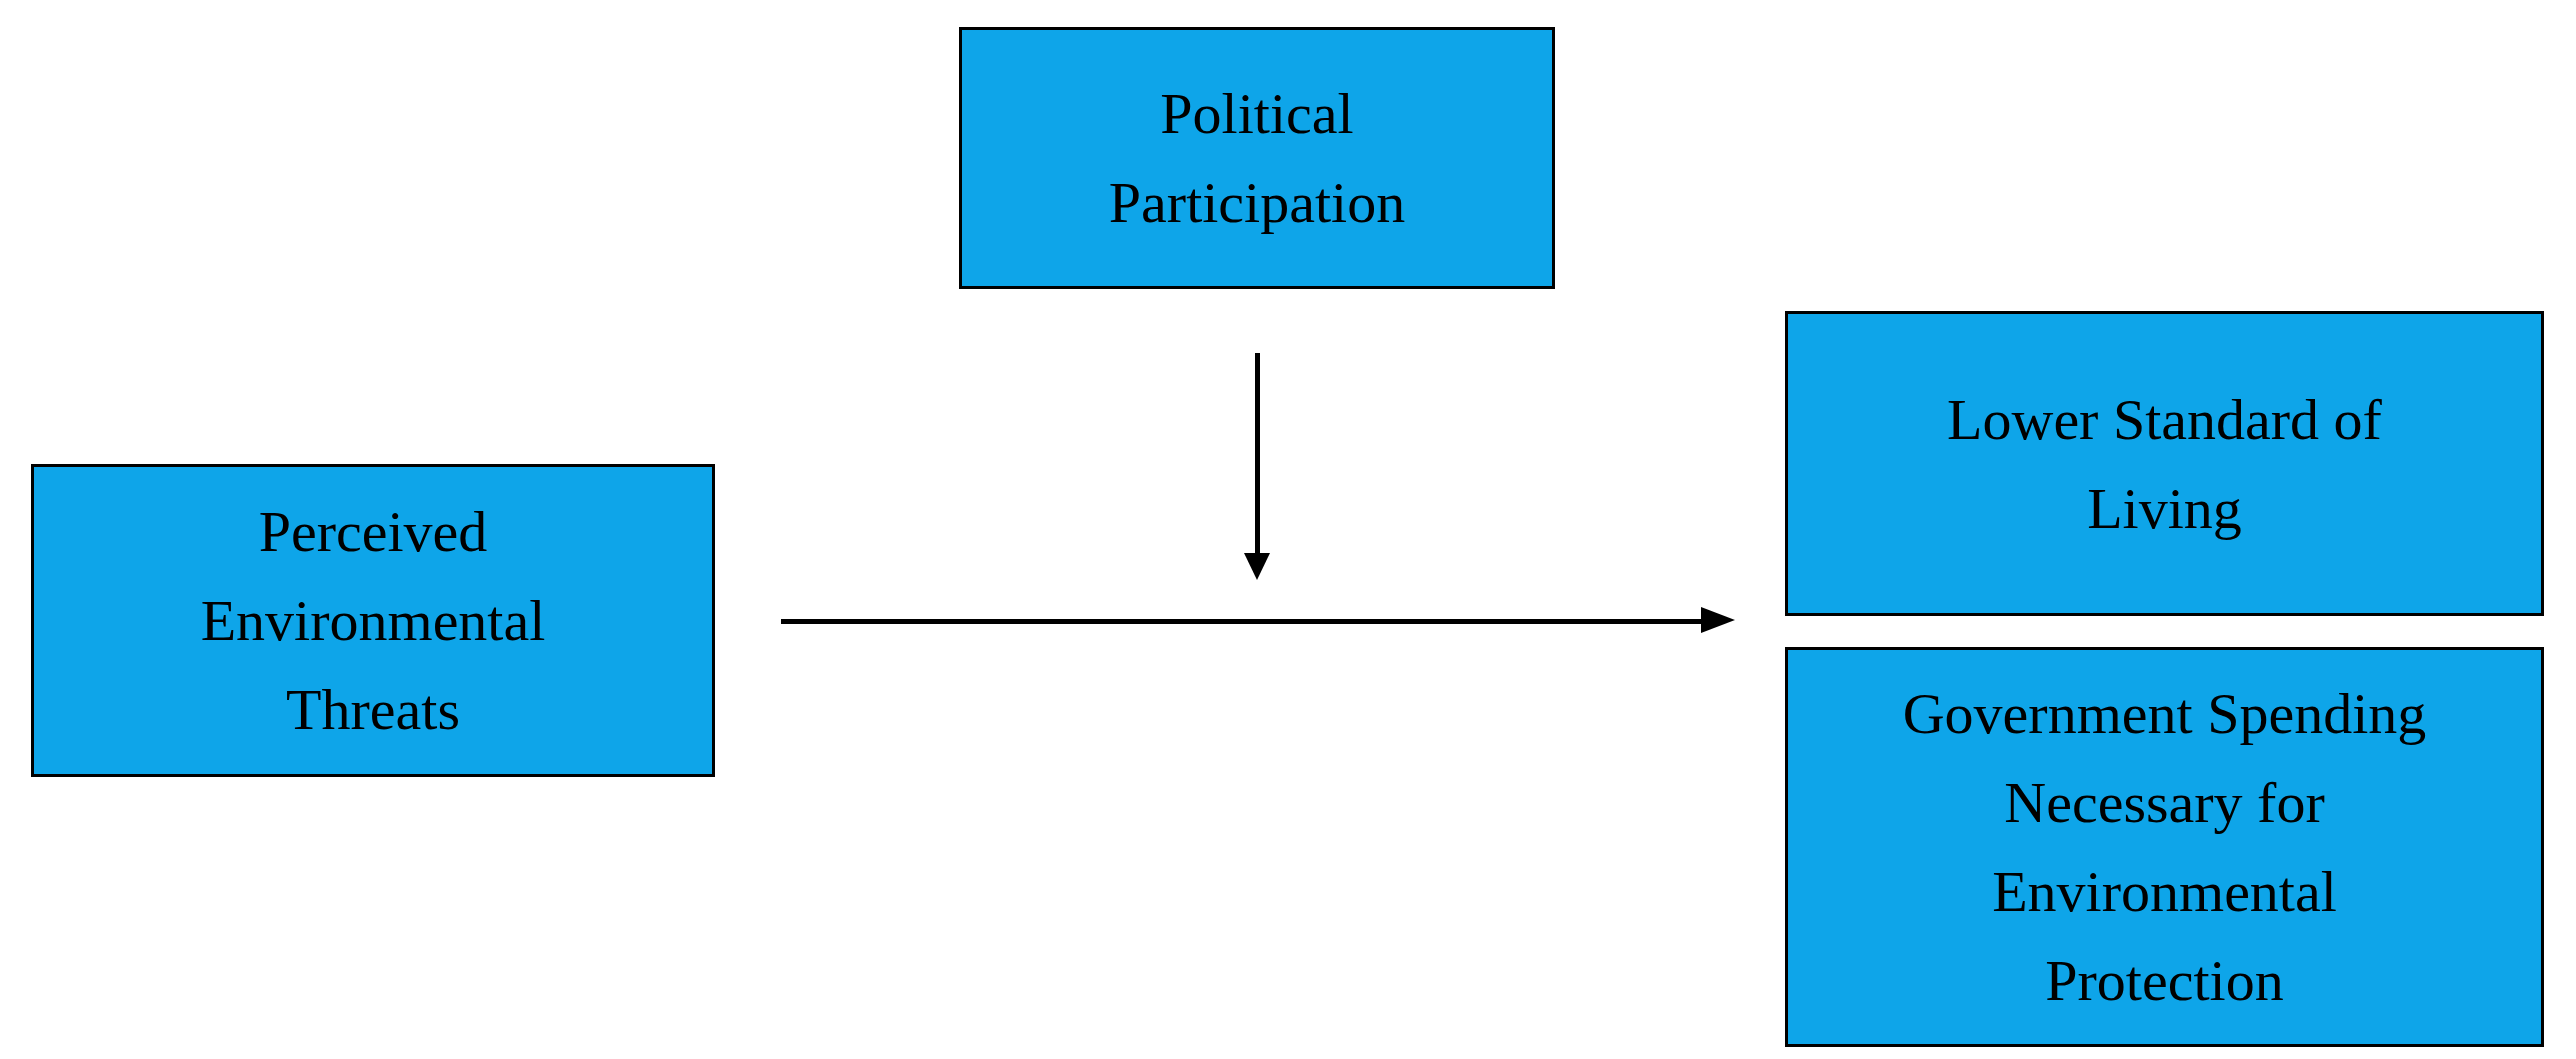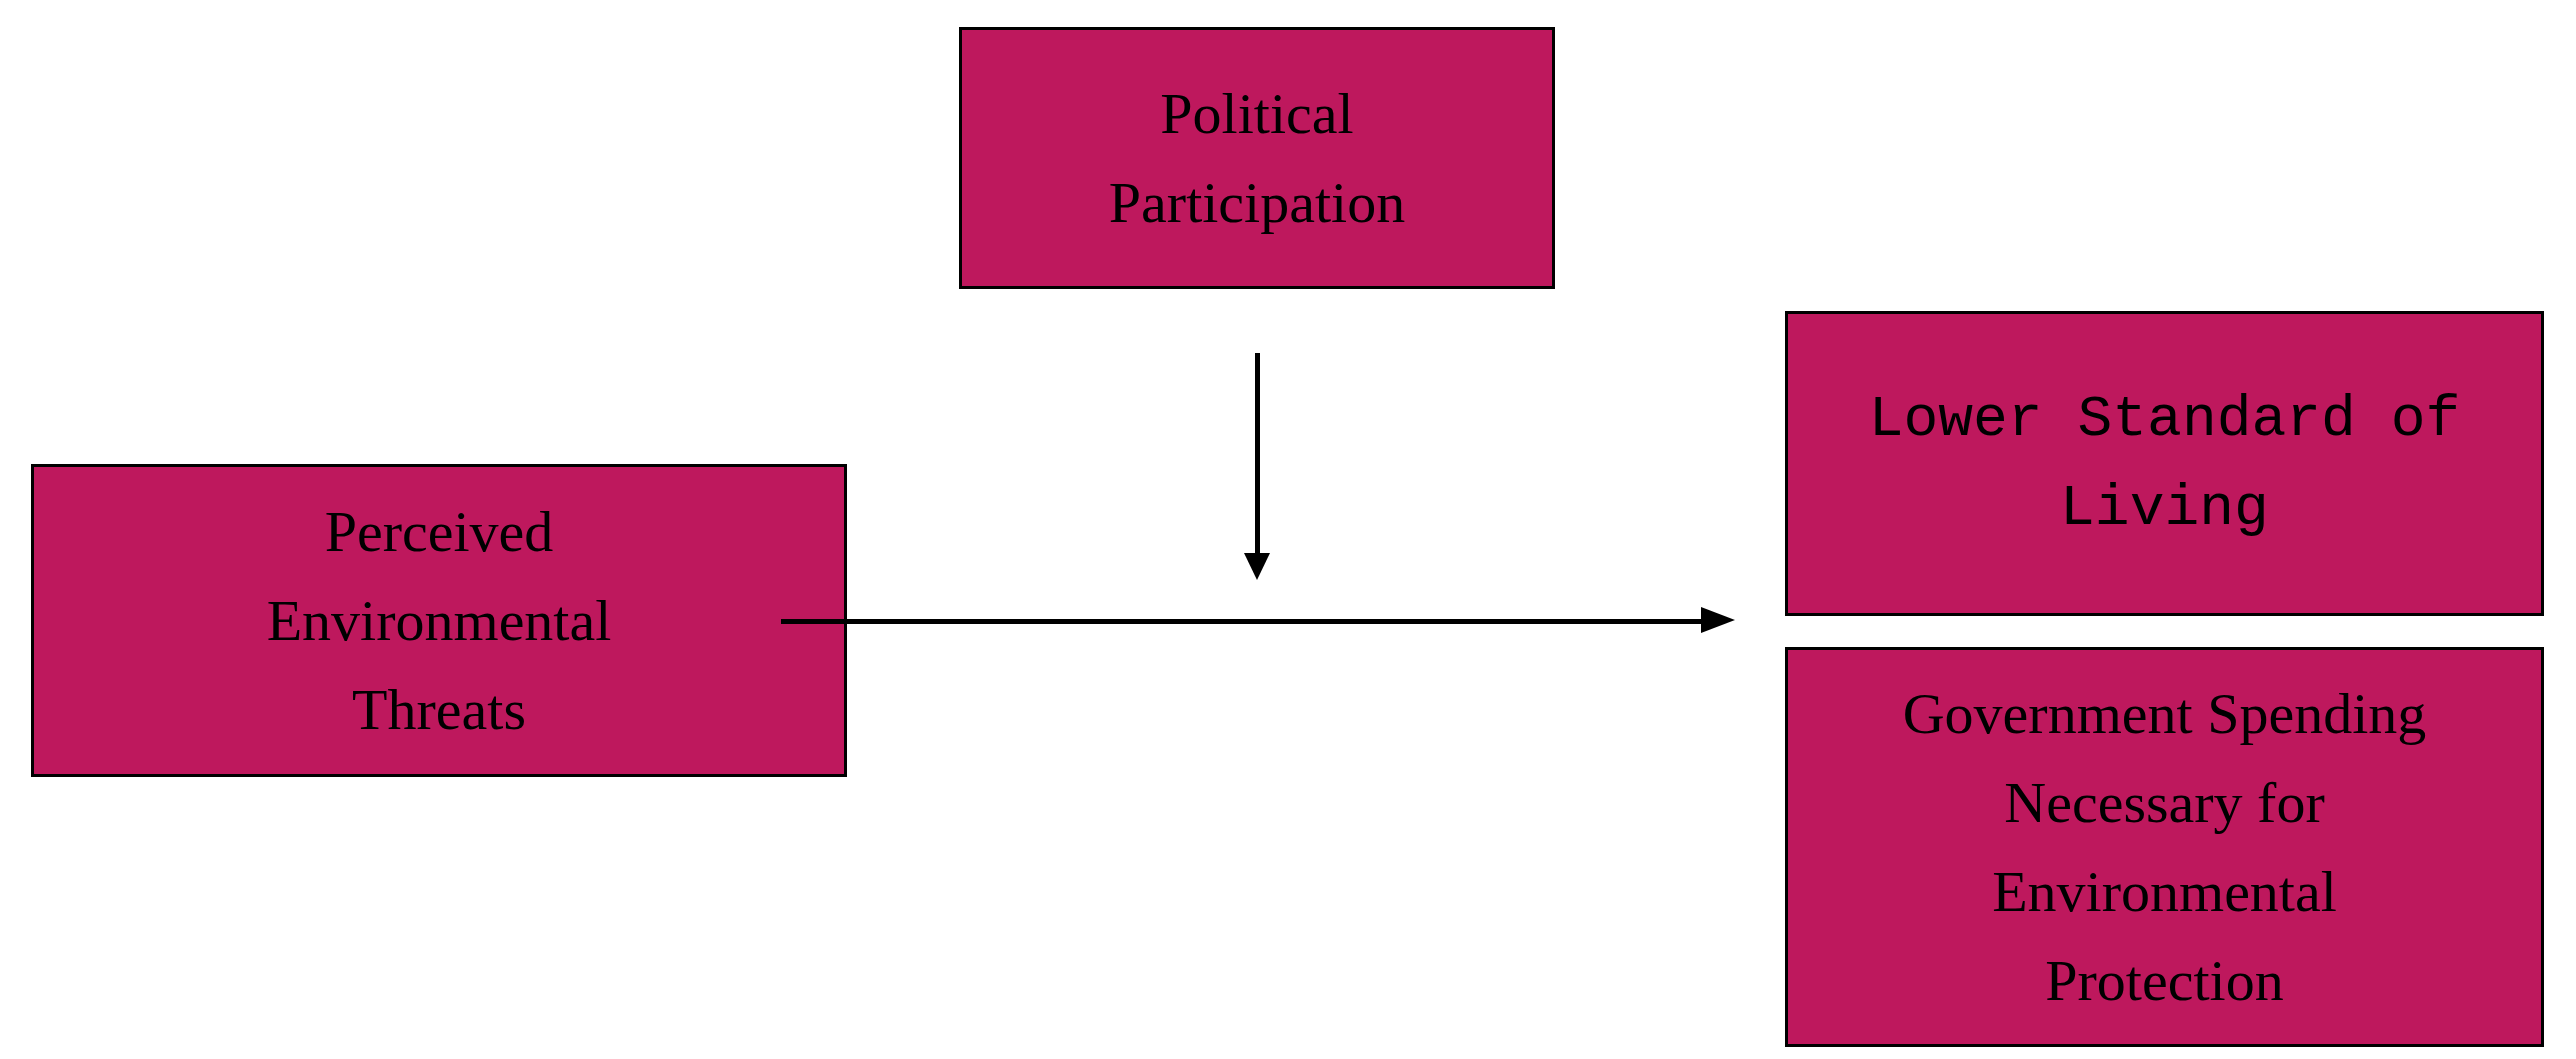--- a/index.html
+++ b/index.html
@@ -12,36 +12,36 @@
     width: 2576px;
     height: 1060px;
     background: #ffffff;
     font-family: "Liberation Serif", "DejaVu Serif", serif;
     color: #000000;
     overflow: hidden;
   }
   .node {
     position: absolute;
     border: 3.2px solid #000000;
-    background: #be185d;
+    background: #0ea5e9;
     display: flex;
     align-items: center;
     justify-content: center;
     box-sizing: border-box;
   }
   .node .label {
     white-space: pre-line;
     text-align: center;
     font-size: 58px;
     line-height: 89px;
     color: #000000;
   }
-  #node-threats   { left: 31px;   top: 464px; width: 816px; height: 313px; justify-content: center; }
+  #node-threats   { left: 31px;   top: 464px; width: 684px; height: 313px; justify-content: center; }
   #node-politics  { left: 959px; top: 27px;  width: 596px; height: 262px; }
-  #node-living    { left: 1785px; top: 311px; width: 759px; height: 305px; font-family: Liberation Mono, monospace; }
+  #node-living    { left: 1785px; top: 311px; width: 759px; height: 305px; }
   #node-spending  { left: 1785px; top: 647px; width: 759px; height: 400px; }
 
   .shaft-h {
     position: absolute;
     left: 781px;
     top: 619px;
     width: 924px;
     height: 4.9px;
     background: #000000;
   }

